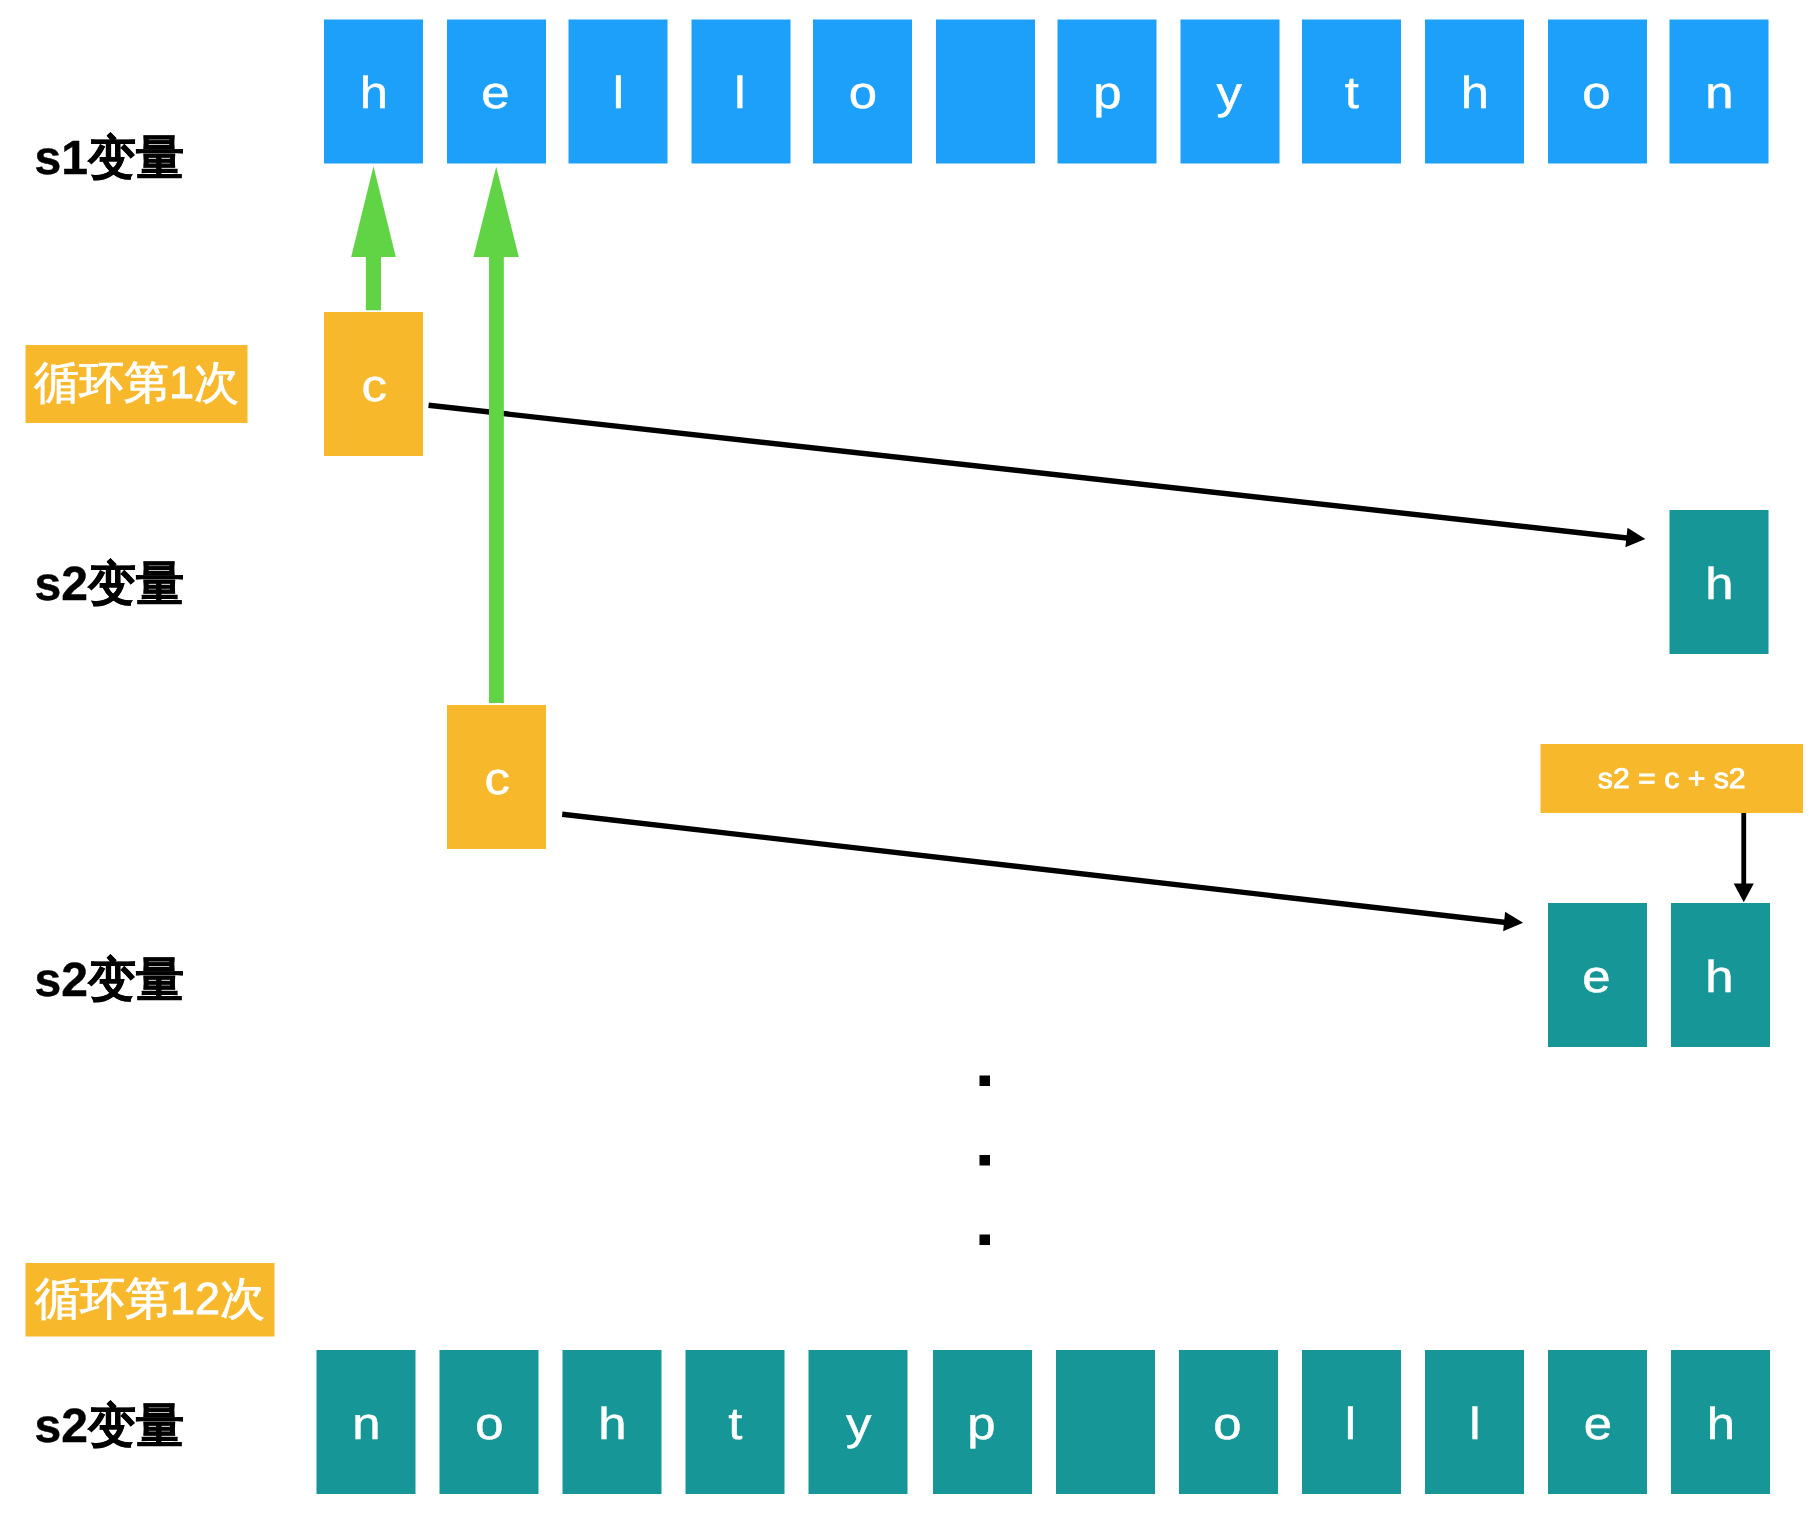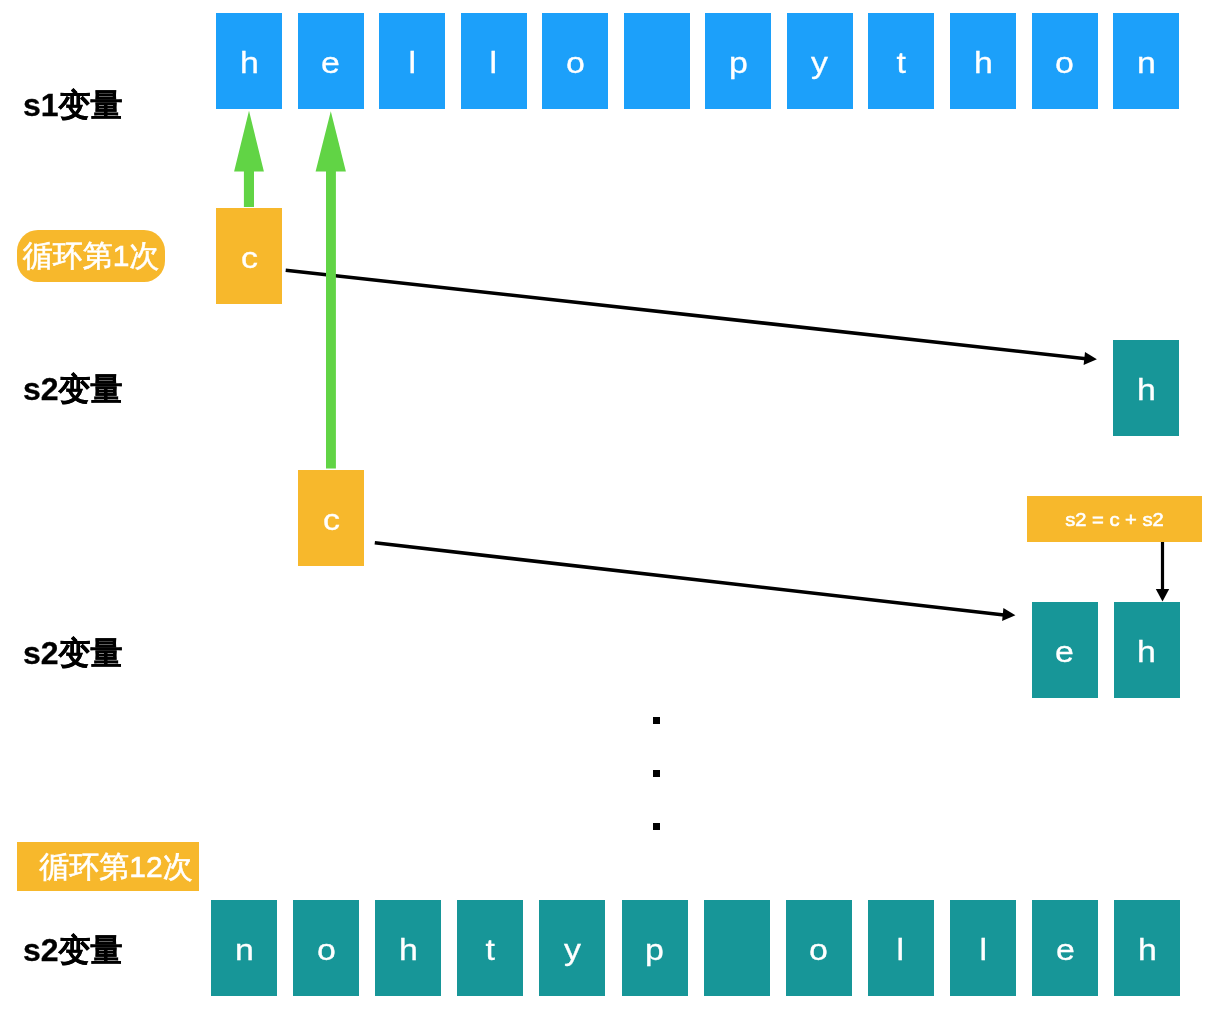--- a/index.html
+++ b/index.html
@@ -24,22 +24,22 @@
   .rowlabel{position:absolute;font-weight:bold;font-size:32px;color:#000000;
             line-height:1;white-space:nowrap;
             -webkit-text-stroke:0.3px #000000;
             font-family:"Liberation Sans",sans-serif;}
 
   
   .badge{position:absolute;background:#F7B82C;color:#ffffff;
          font-size:30px;white-space:nowrap;text-align:center;
          -webkit-text-stroke:0.6px #ffffff;
          font-family:"Liberation Sans",sans-serif;}
-  .badge-iter{width:148px;height:52px;line-height:52px;border-radius:21px;}
-  #iteration12-badge{width:166px;height:49px;line-height:49px;padding-left:16px;}
+  .badge-iter{width:148px;height:52px;line-height:52px;}
+  #iteration12-badge{width:166px;height:49px;line-height:49px;}
   #formula-badge{width:175px;height:46px;line-height:48px;font-size:19px;}
   #formula-badge > span{display:inline-block;transform:scaleX(1.06);}
 
   
   .dot{position:absolute;width:7px;height:7px;background:#000000;}
 
   
   #arrows{position:absolute;left:0;top:0;width:1212px;height:1024px;
           pointer-events:none;}
 </style>

